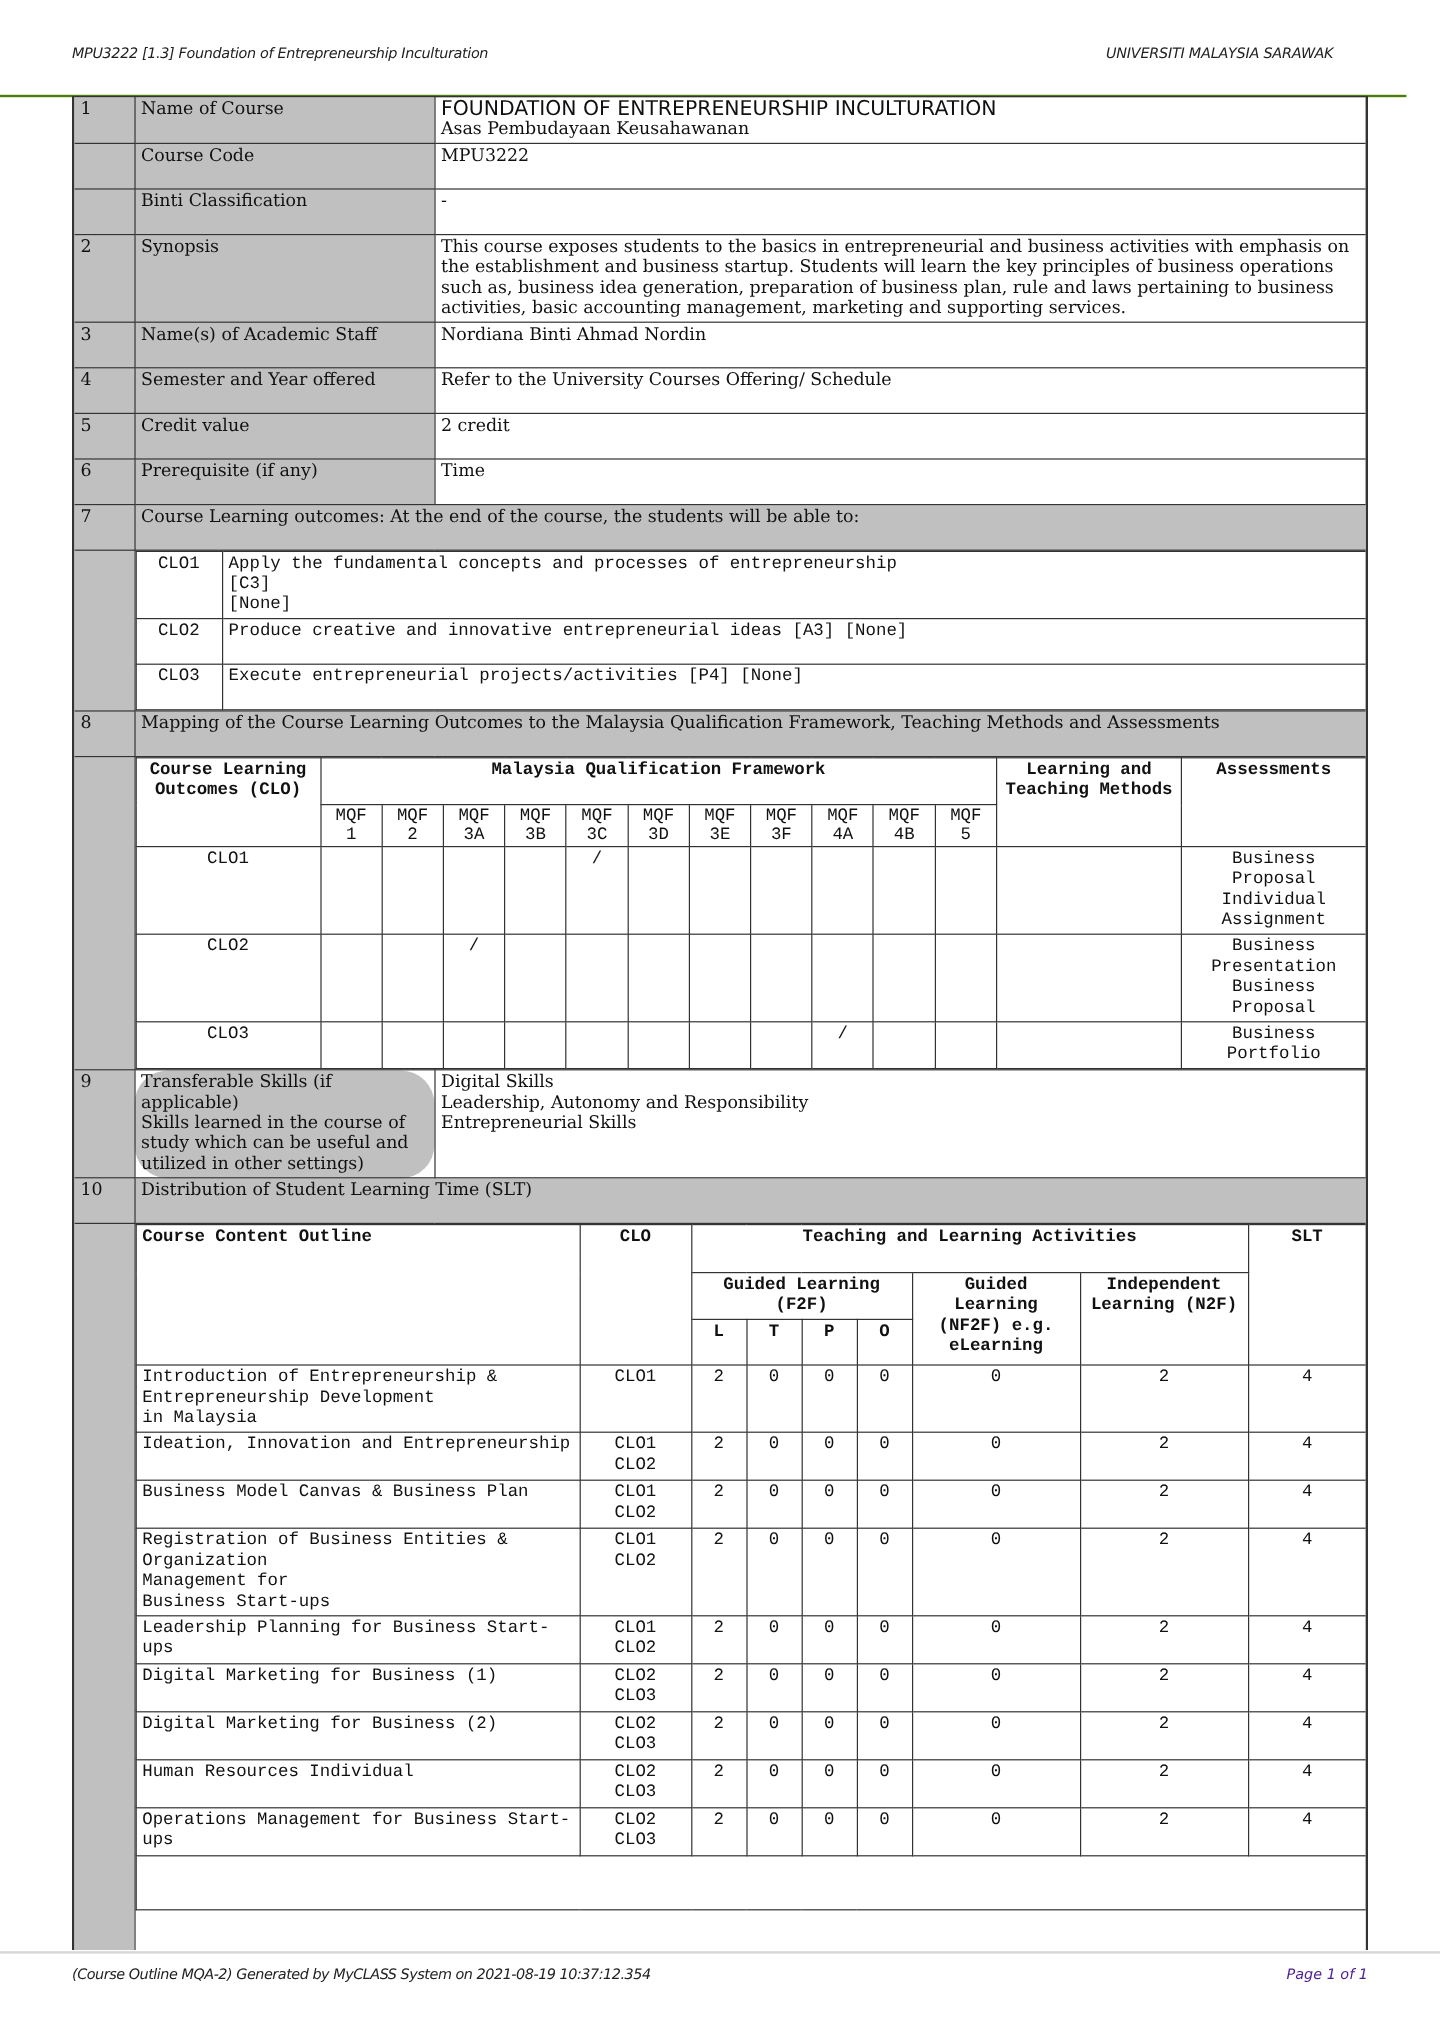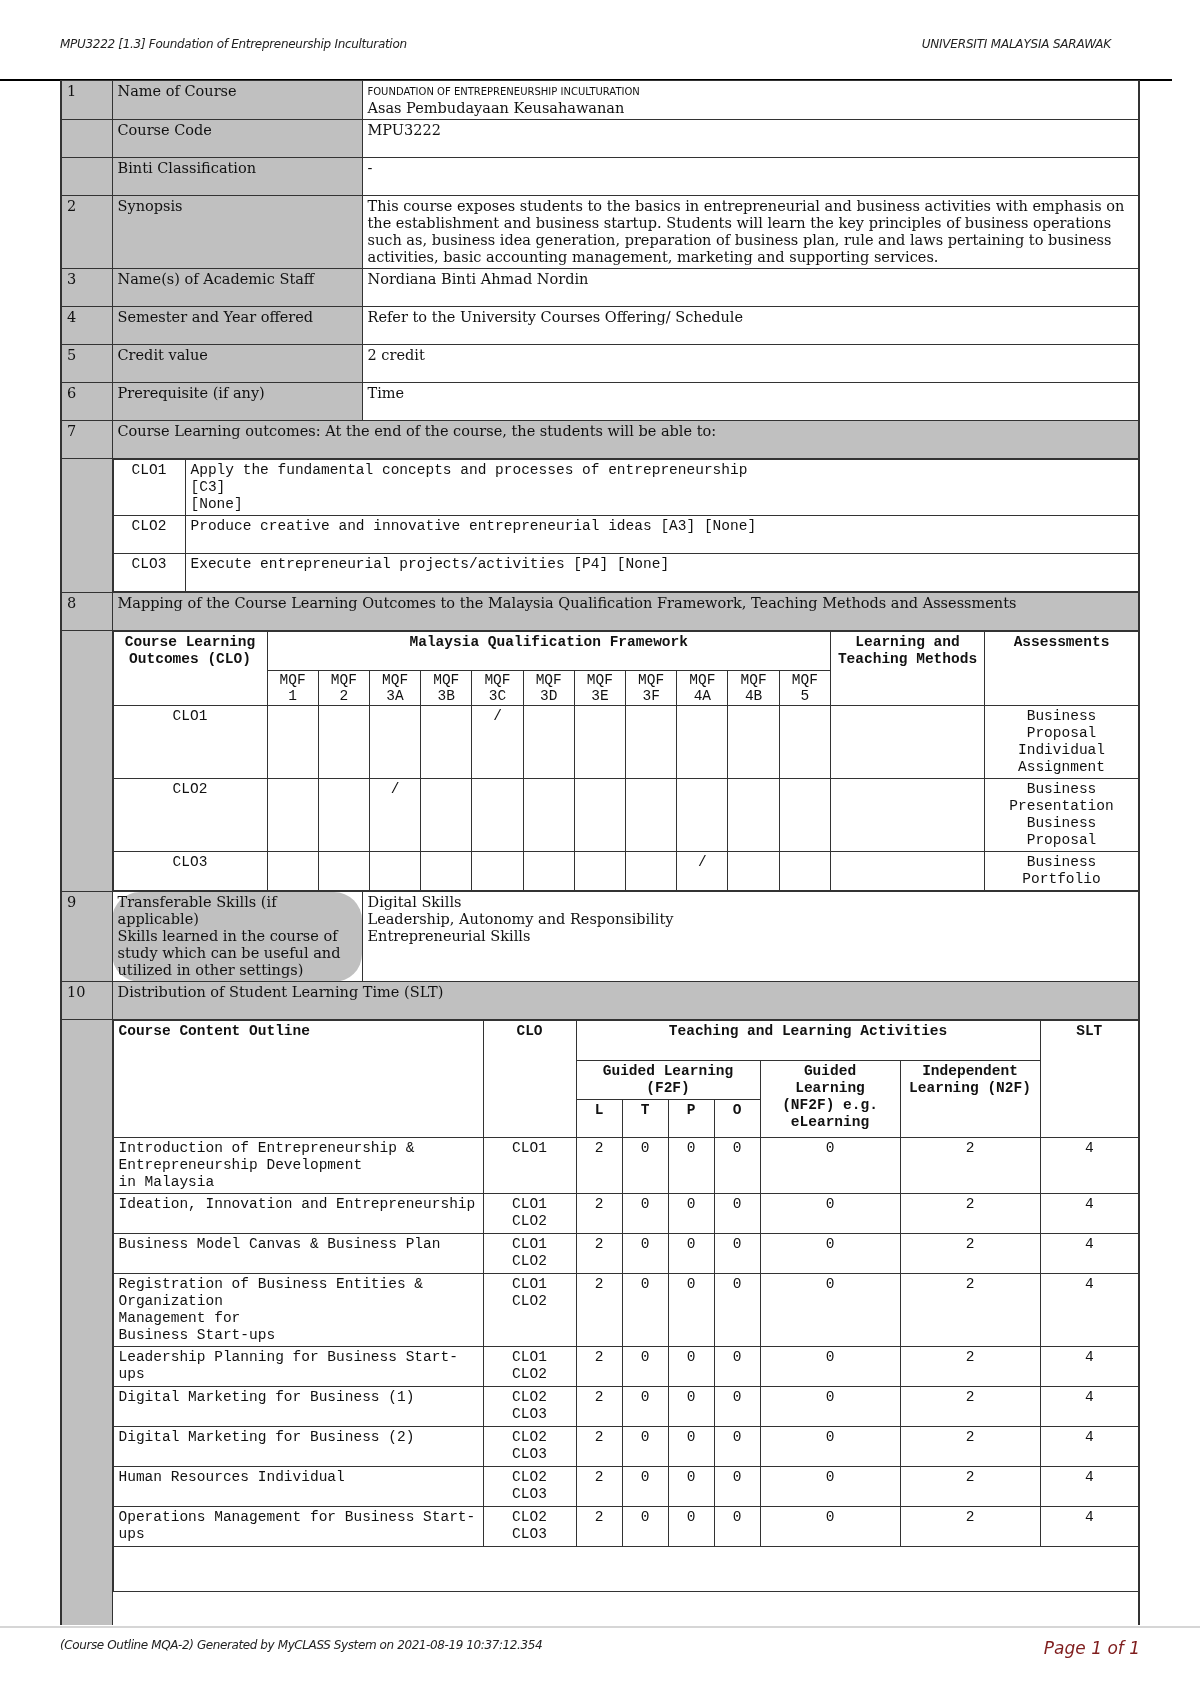--- a/index.html
+++ b/index.html
@@ -1,29 +1,29 @@
 <!DOCTYPE html>
 <html><head>
 <meta charset="utf-8">
 <style>
   html, body { margin: 0; padding: 0; background: #ffffff; }
   body { width: 1200px; height: 1698px; position: relative; overflow: hidden;
          font-family: "DejaVu Serif", serif; color: #111; }
   .page-header { position: absolute; left: 0; top: 0; width: 1172px; height: 79px;
-                 border-bottom: 2px solid #000000; }
+                 border-bottom: 2px solid #4d7c0f; }
   .hdr-left { position: absolute; left: 60px; top: 37px; font-style: italic; font-size: 12px;
               font-family: "DejaVu Sans", sans-serif; letter-spacing: -0.3px; color: #222; }
   .hdr-right { position: absolute; right: 61px; top: 37px; font-style: italic; font-size: 12px;
                font-family: "DejaVu Sans", sans-serif; letter-spacing: -0.2px; color: #222; }
   .page-footer { position: absolute; left: 0; top: 1626px; width: 1200px; height: 72px;
                  border-top: 2px solid #d6d6d6; }
   .ftr-left { position: absolute; left: 60px; top: 10px; font-style: italic; font-size: 12px;
               font-family: "DejaVu Sans", sans-serif; letter-spacing: -0.4px; color: #222; }
-  .ftr-right { position: absolute; right: 60px; top: 10px; font-style: italic; font-size: 17px;
-               font-family: "DejaVu Sans", sans-serif; color: #7f1d1d; }
+  .ftr-right { position: absolute; right: 60px; top: 10px; font-style: italic; font-size: 12px;
+               font-family: "DejaVu Sans", sans-serif; color: #4c1d95; }
 
   .frame { position: absolute; left: 60px; top: 80px; width: 1080px; height: 1545px;
            border-left: 2px solid #333; border-right: 2px solid #333; box-sizing: border-box; overflow: hidden; }
   table { border-collapse: collapse; font-size: 14.5px; line-height: 17px; }
   td, th { border: 1.5px solid #333; vertical-align: top; padding: 2px 5px; font-weight: normal; text-align: left; }
   .grey { background: #c0c0c0; }
   .main { width: 1078px; table-layout: fixed; }
   .main > tbody > tr > td { border-left: none; }
   .main > tbody > tr > td:first-child { border-left: none; }
   .center { text-align: center; }
@@ -48,21 +48,21 @@
   <colgroup>
         <col style="width:50px">
         <col style="width:250px">
         <col>
       </colgroup>
   <tbody>
     <tr>
       <td class="grey">1</td>
       <td class="grey">Name of Course</td>
       <td>
-        <div style="font-family:'DejaVu Sans',sans-serif;font-size:10px;">FOUNDATION OF ENTREPRENEURSHIP INCULTURATION</div>
+        <div style="font-family:'DejaVu Sans',sans-serif;font-size:17px;">FOUNDATION OF ENTREPRENEURSHIP INCULTURATION</div>
         <div>Asas Pembudayaan Keusahawanan</div>
       </td>
     </tr>
     <tr style="height:38px">
       <td class="grey"></td>
       <td class="grey">Course Code</td>
       <td>MPU3222</td>
     </tr>
     <tr style="height:38px">
       <td class="grey"></td>

